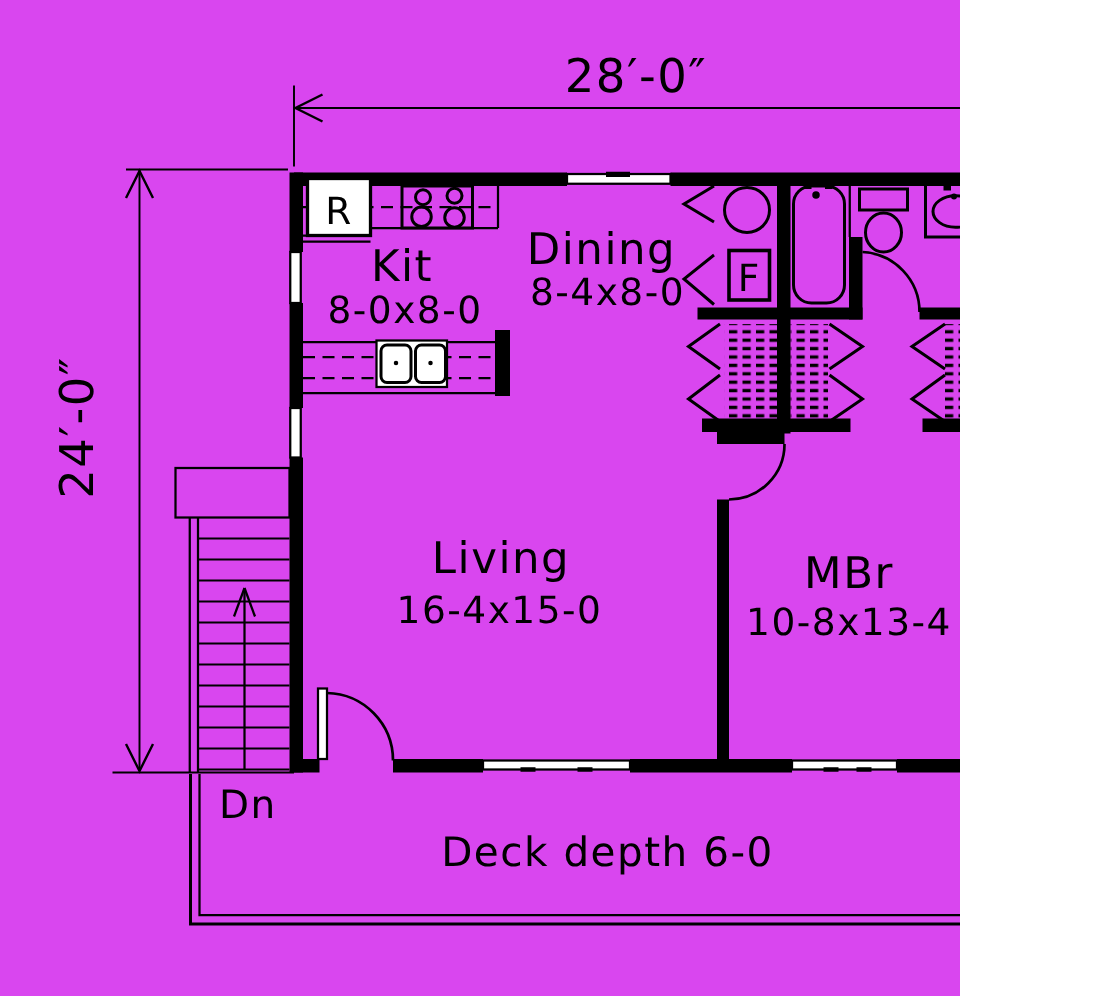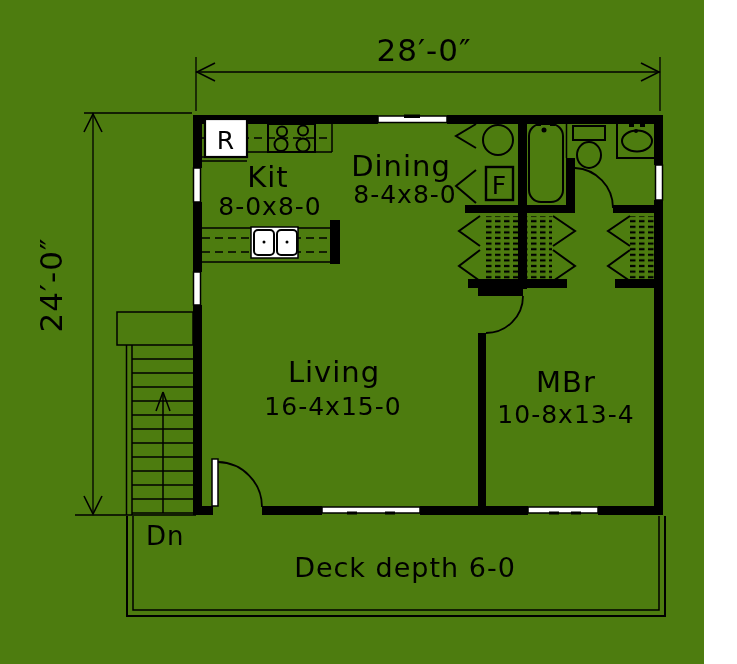--- a/index.html
+++ b/index.html
@@ -1,16 +1,16 @@
 <!DOCTYPE html>
 <html><head>
 <meta charset="utf-8">
 <style>
   html,body{margin:0;padding:0;background:#ffffff;}
-  .stage{position:relative;width:704px;height:664px;background:#4d7c0f;overflow:hidden;}
+  .stage{position:relative;width:640px;height:664px;background:#d946ef;overflow:hidden;}
   svg{display:block;}
   svg text{font-family:"DejaVu Sans","Liberation Sans",sans-serif;fill:#000;letter-spacing:1px;}
   .lbl-room{font-size:29px;}
   .lbl-size{font-size:25px;}
   .lbl-dim{font-size:31px;}
   .lbl-small{font-size:25px;}
   .lbl-dn{font-size:26px;}
   .lbl-deck{font-size:27px;}
 </style>
 </head>

